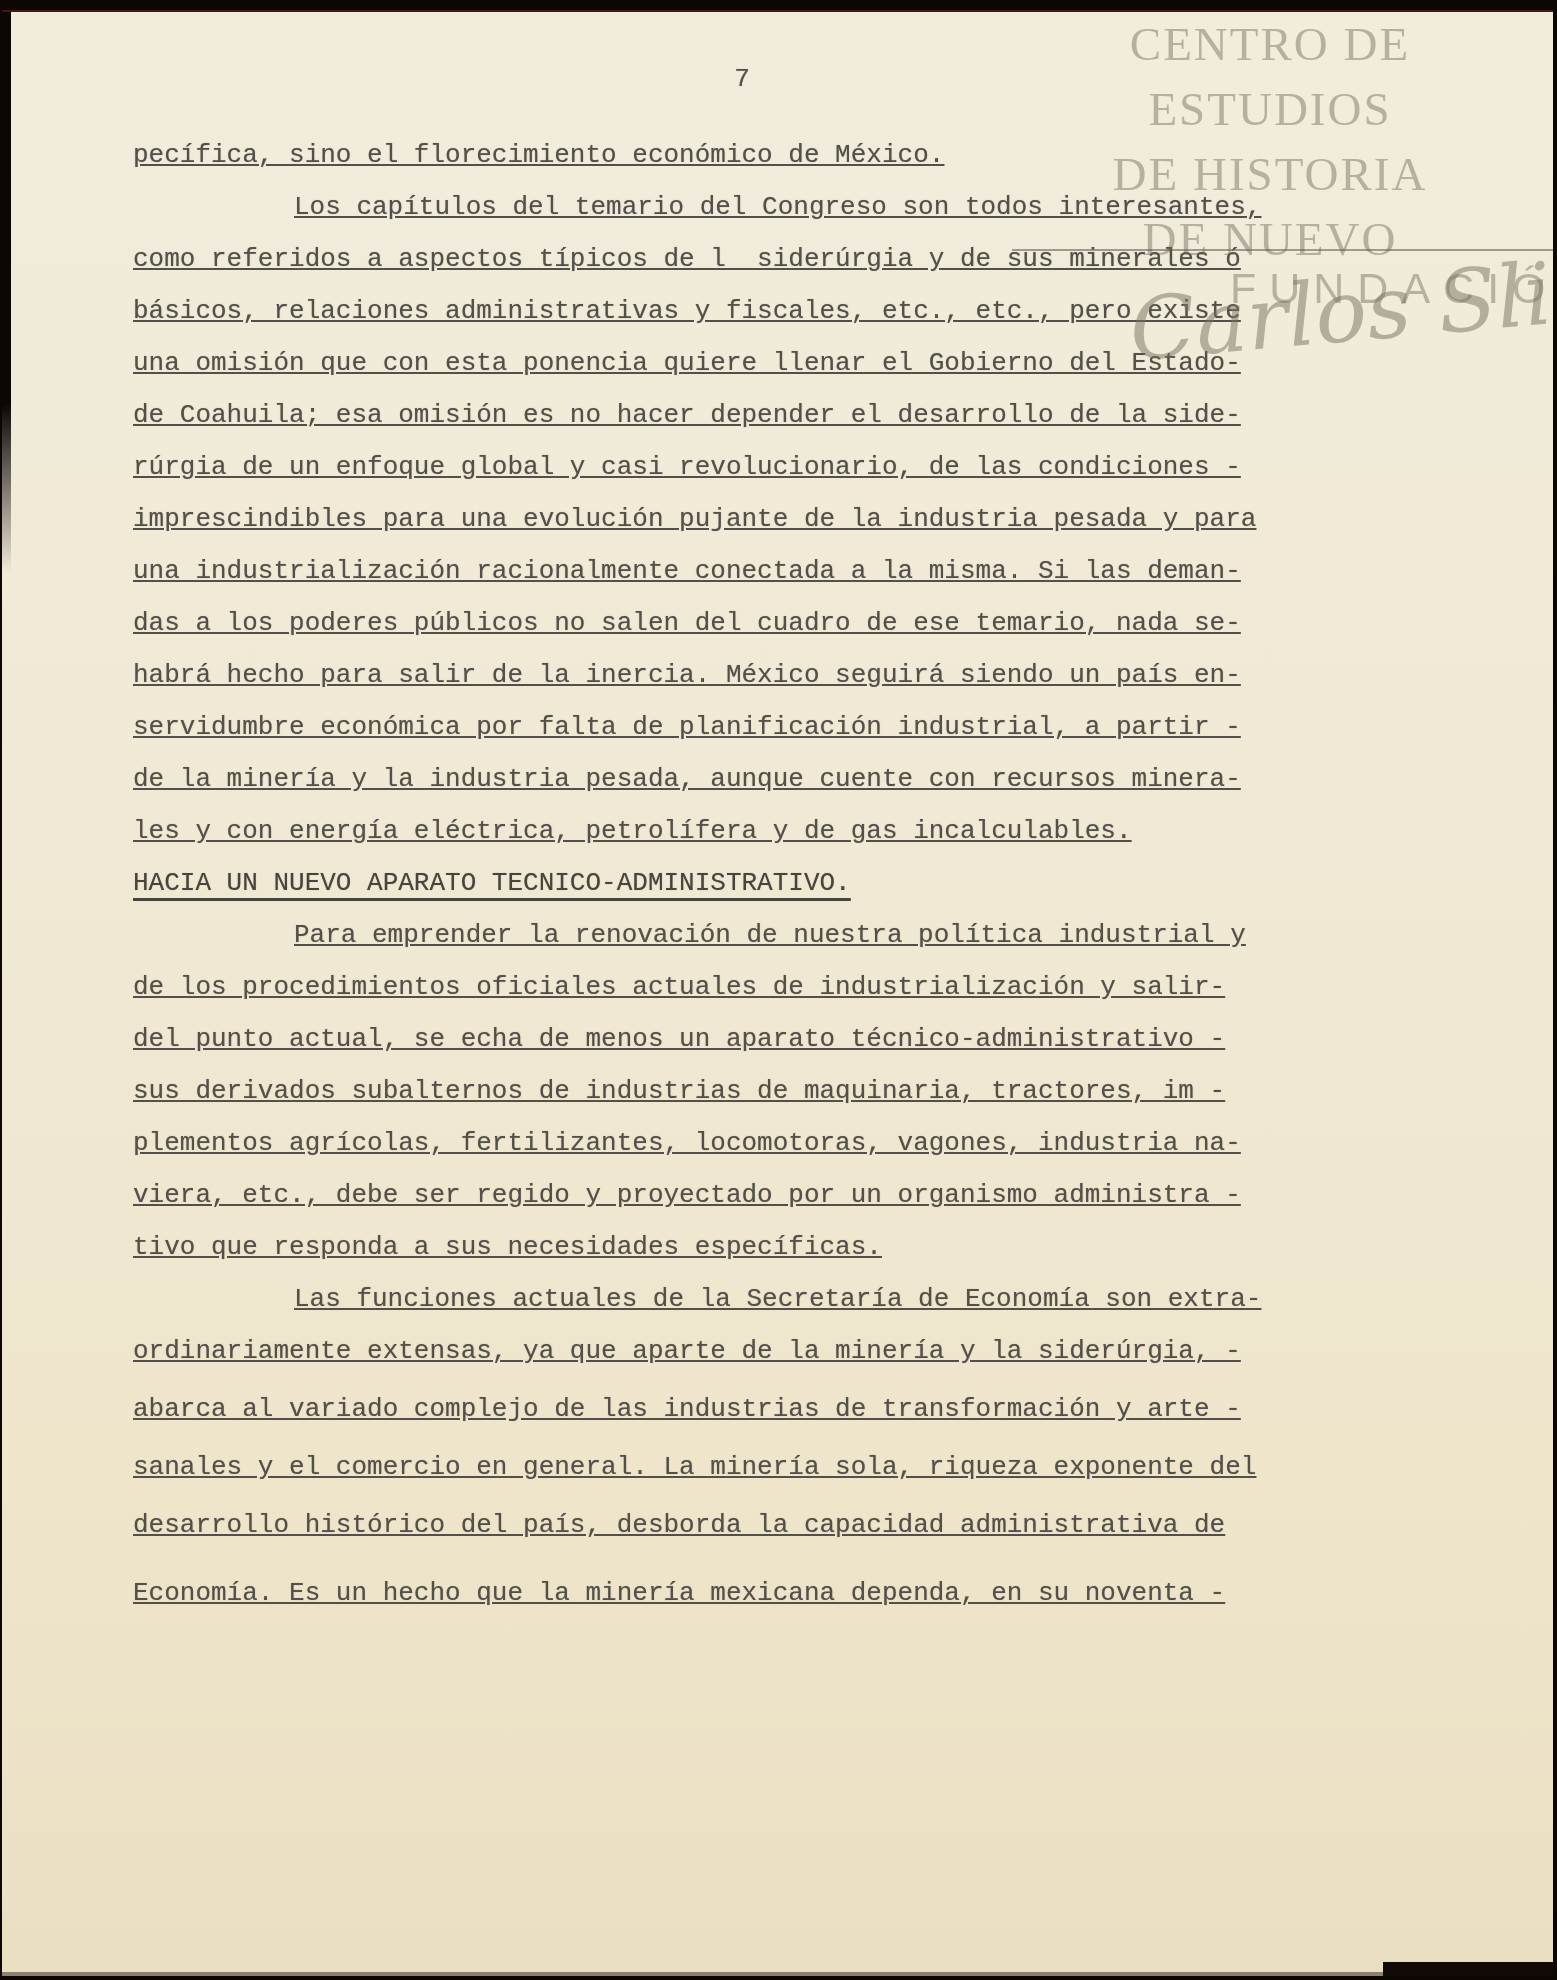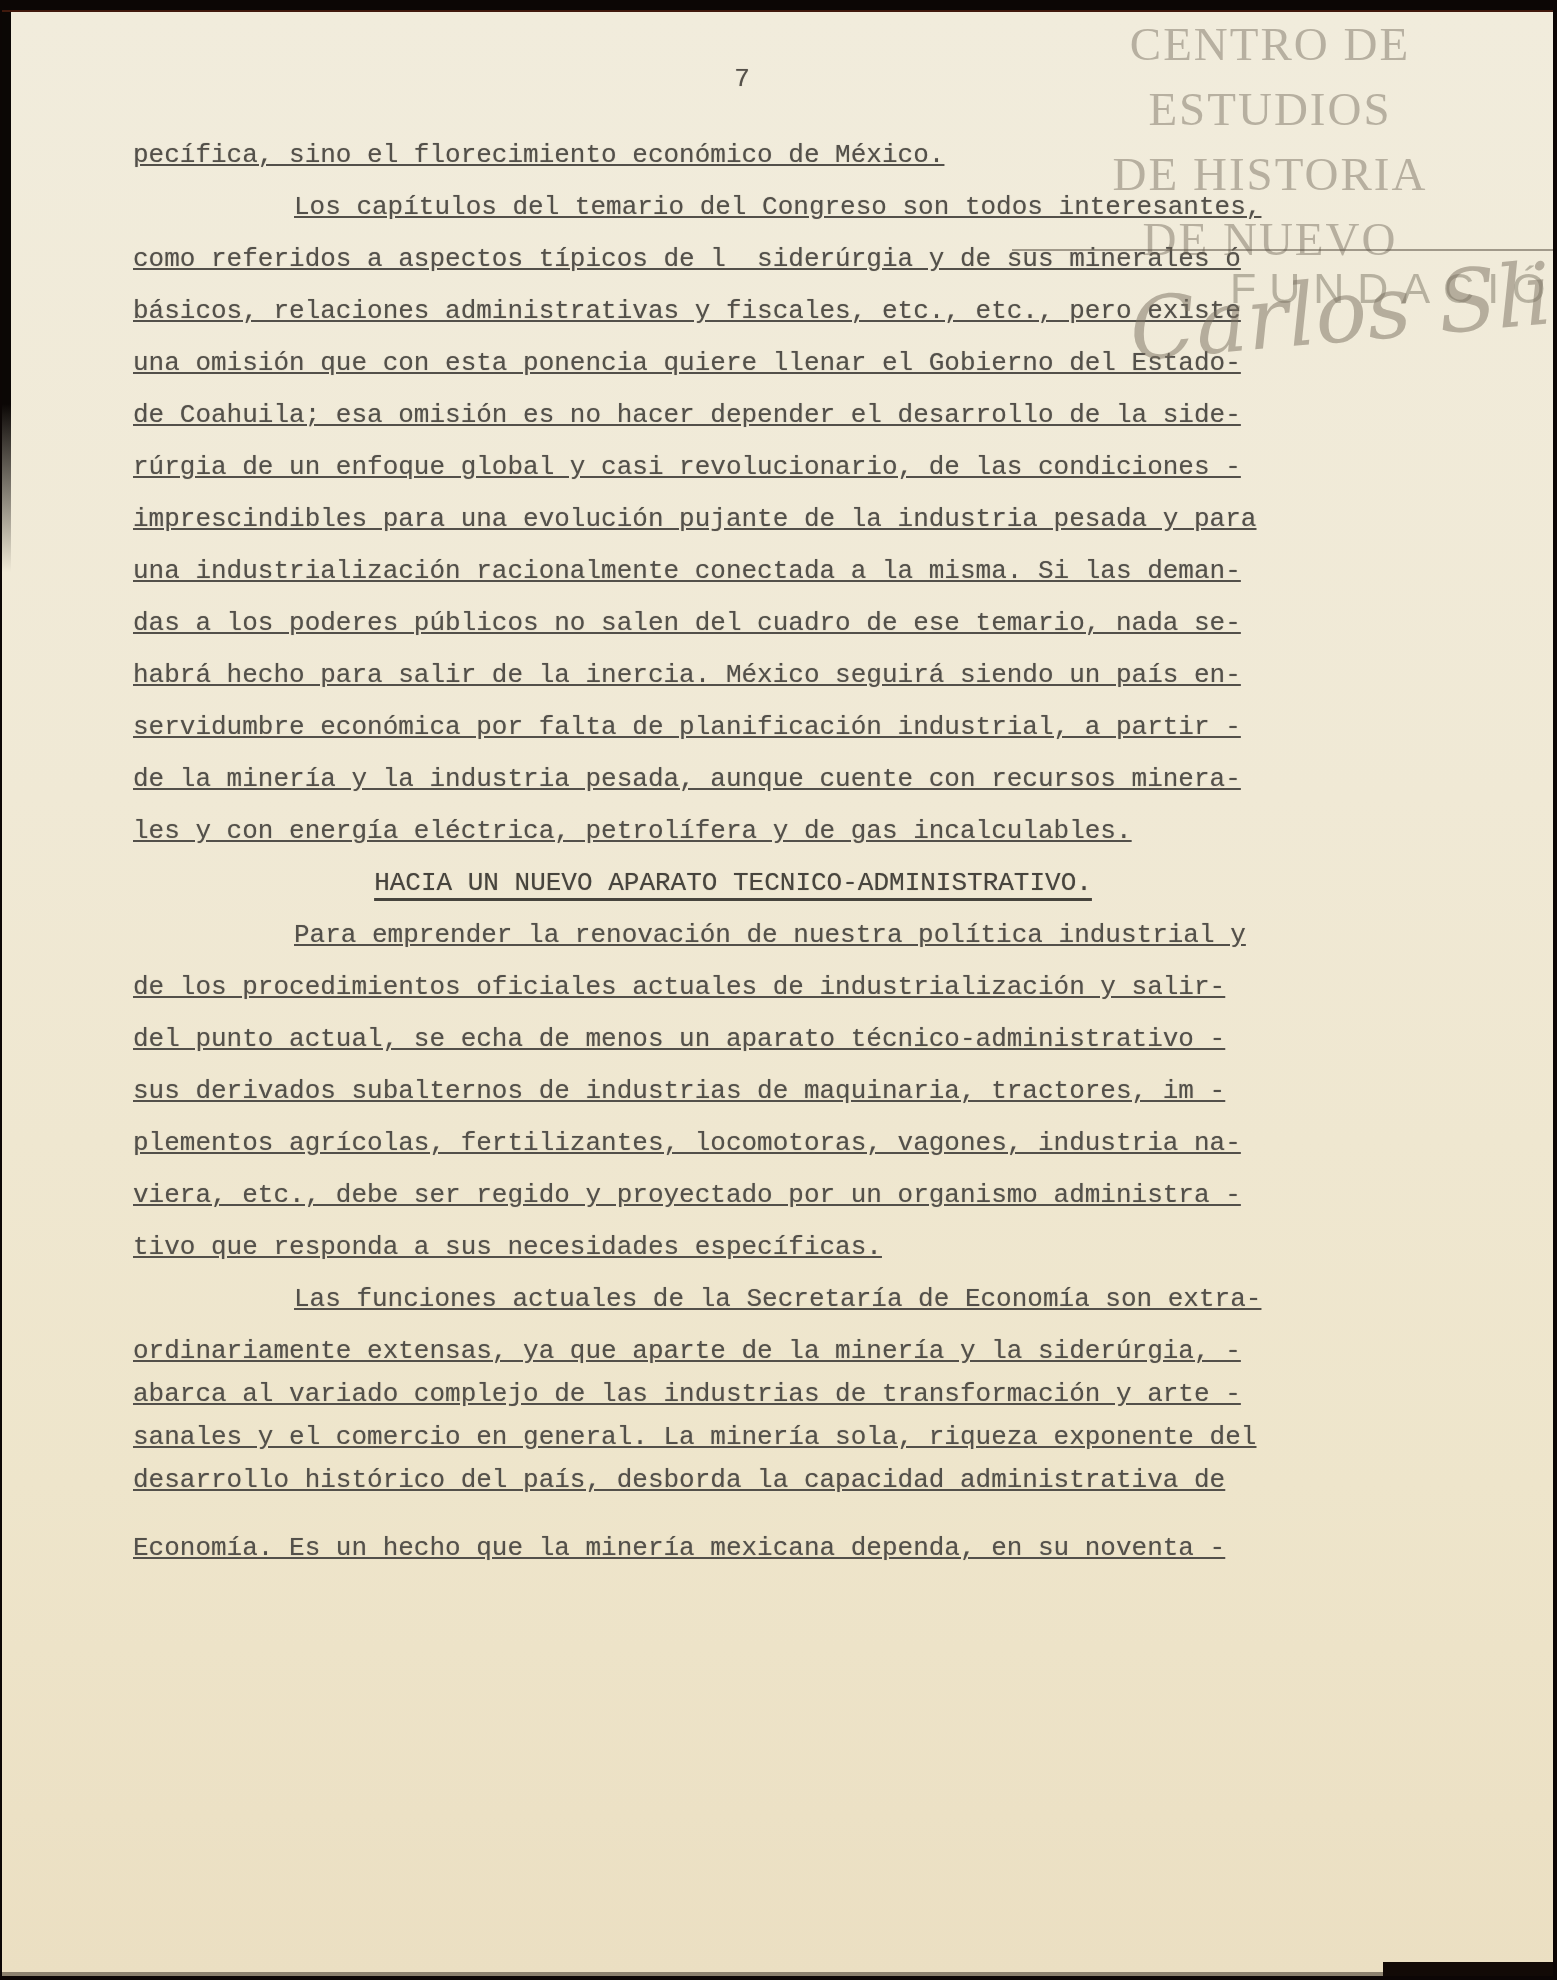--- a/index.html
+++ b/index.html
@@ -39,29 +39,28 @@
   }
   .text-block {
     position: absolute; left: 131px; top: 128px; width: 1200px;
     font-family: "Liberation Mono", monospace;
     font-size: 26px; letter-spacing: 0px;
     color: #53504a;
     text-shadow: 0 0 1px rgba(80,75,65,0.45);
   }
   .line { line-height: 30px; white-space: pre; text-decoration: underline; }
   .line + .line { margin-top: 22px; }
-  .line.tight { margin-top: 13px; }
+  .line.tight { margin-top: 28px; }
   .line.loose { margin-top: 38px; }
   .line.indent { text-indent: 161px; }
   .line.heading {
     color: #47443d;
     text-decoration: underline;
     text-decoration-thickness: 3px;
     text-underline-offset: 8px;
-    text-align: center;
   }
   
   .watermark { position: absolute; inset: 0; pointer-events: none; padding-left: 32px; }
   .wm-title {
     position: absolute; left: 988px; top: 0px; width: 560px;
     text-align: center;
     font-family: "Liberation Serif", serif;
     font-size: 47px; line-height: 65px; letter-spacing: 2px;
     color: rgba(103, 93, 78, 0.42);
   }

